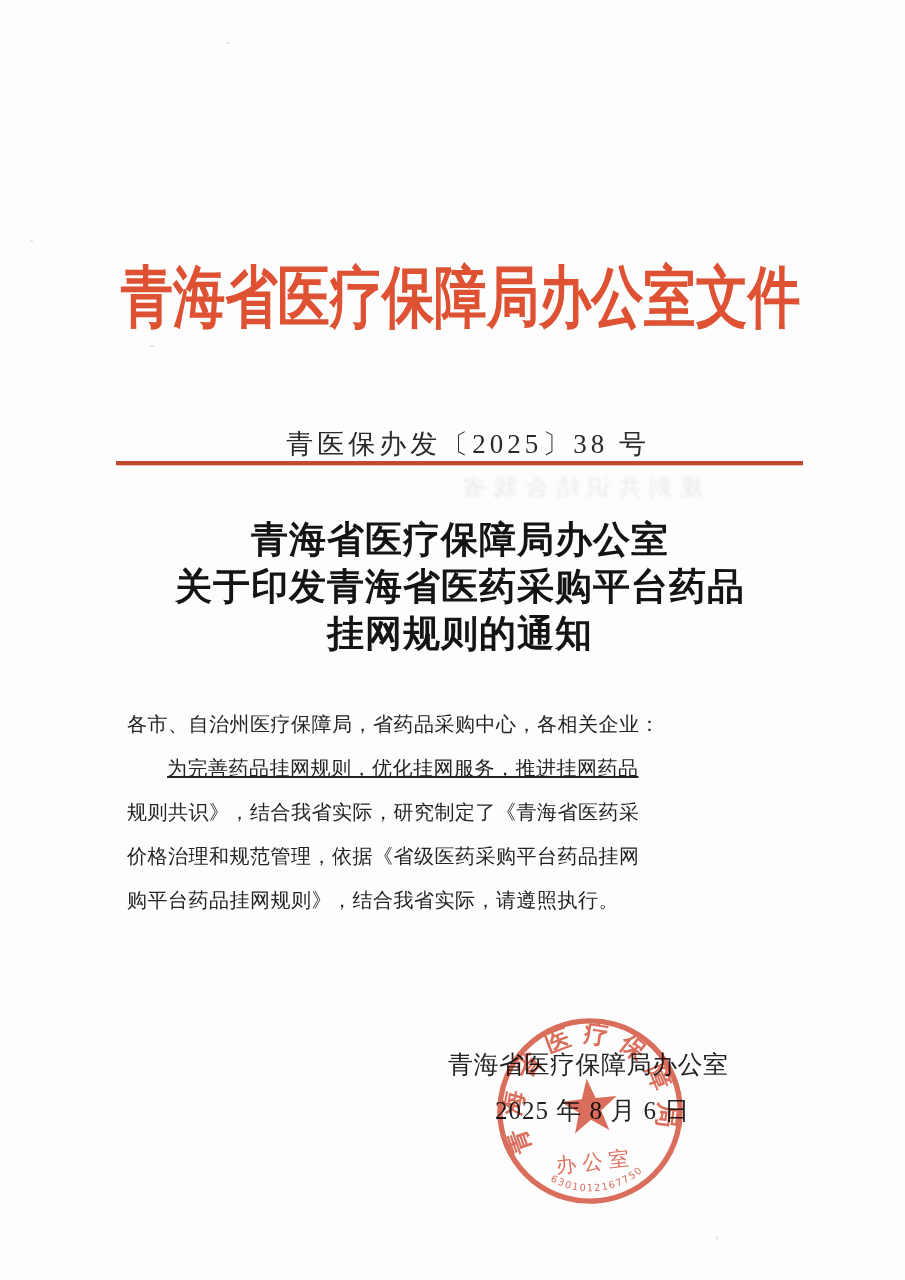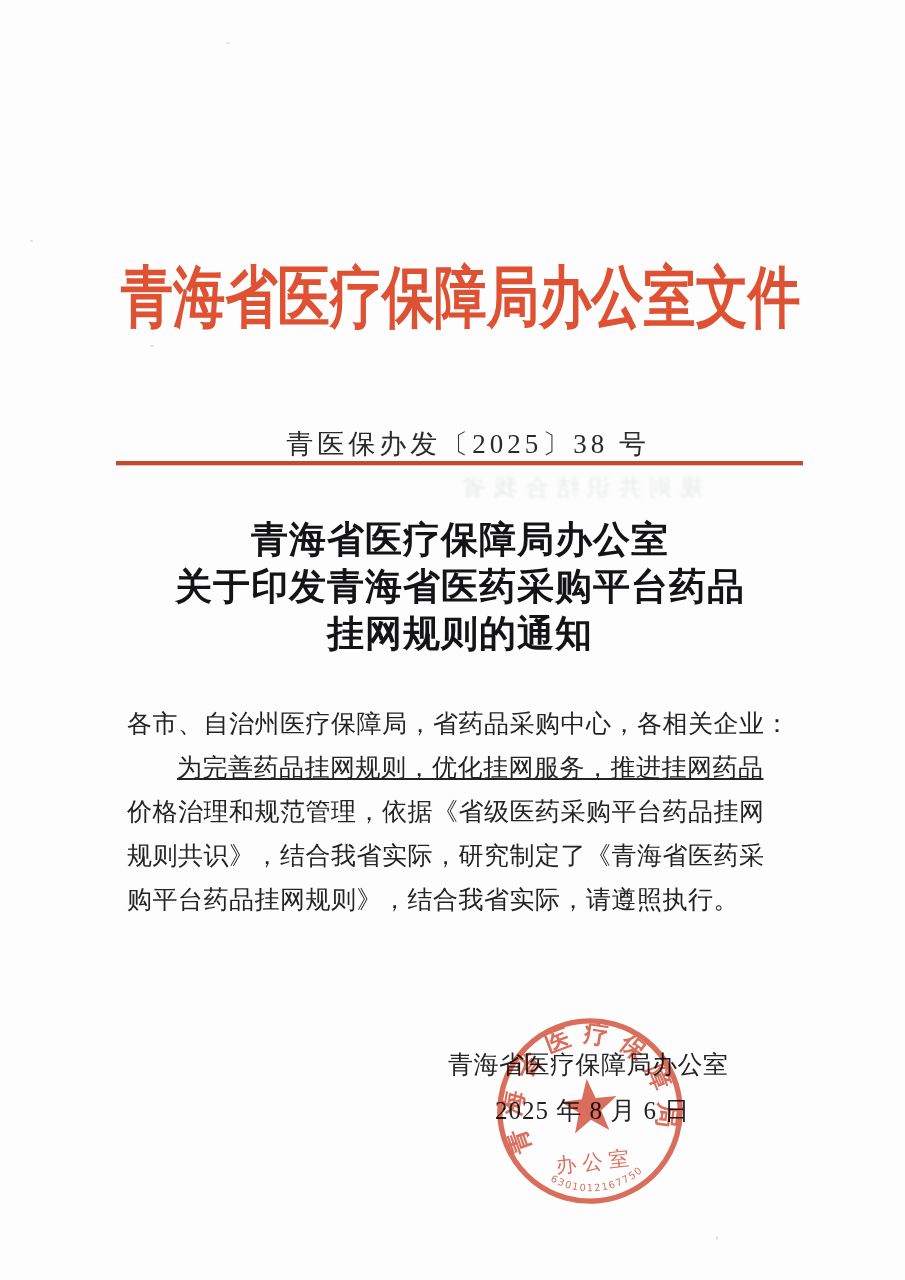--- a/index.html
+++ b/index.html
@@ -58,21 +58,21 @@
     text-align:center;
     font-weight:700;
     font-size:37px;
     line-height:47px;
     color:#141416;
     letter-spacing:1px;
   }
 
   .body-text{
     position:absolute;top:702px;left:127px;width:668px;
-    font-size:25px;
+    font-size:20px;
     line-height:44px;
     letter-spacing:.5px;
     color:#232325;
     white-space:nowrap;
   }
   .body-text .indent{text-indent:2em;text-decoration:underline;}
 
   .signature{
     position:absolute;top:1048px;left:448px;
     font-size:25px;letter-spacing:.5px;color:#232325;
@@ -116,22 +116,22 @@
 
   <div class="doc-title">
     <div>青海省医疗保障局办公室</div>
     <div>关于印发青海省医药采购平台药品</div>
     <div>挂网规则的通知</div>
   </div>
 
   <div class="body-text">
     <div>各市、自治州医疗保障局，省药品采购中心，各相关企业：</div>
     <div class="indent">为完善药品挂网规则，优化挂网服务，推进挂网药品</div>
+    <div>规则共识》，结合我省实际，研究制定了《青海省医药采</div>
     <div>价格治理和规范管理，依据《省级医药采购平台药品挂网</div>
-    <div>规则共识》，结合我省实际，研究制定了《青海省医药采</div>
     <div>购平台药品挂网规则》，结合我省实际，请遵照执行。</div>
   </div>
 
   <div class="signature">青海省医疗保障局办公室</div>
   <div class="date">2025 年 8 月 6 日</div>
 
   <div class="seal">
     <svg viewBox="0 0 200 200">
       <defs>
         <path id="arcTop" d="M 39.4 135 A 70 70 0 1 1 160.6 135" fill="none"></path>

